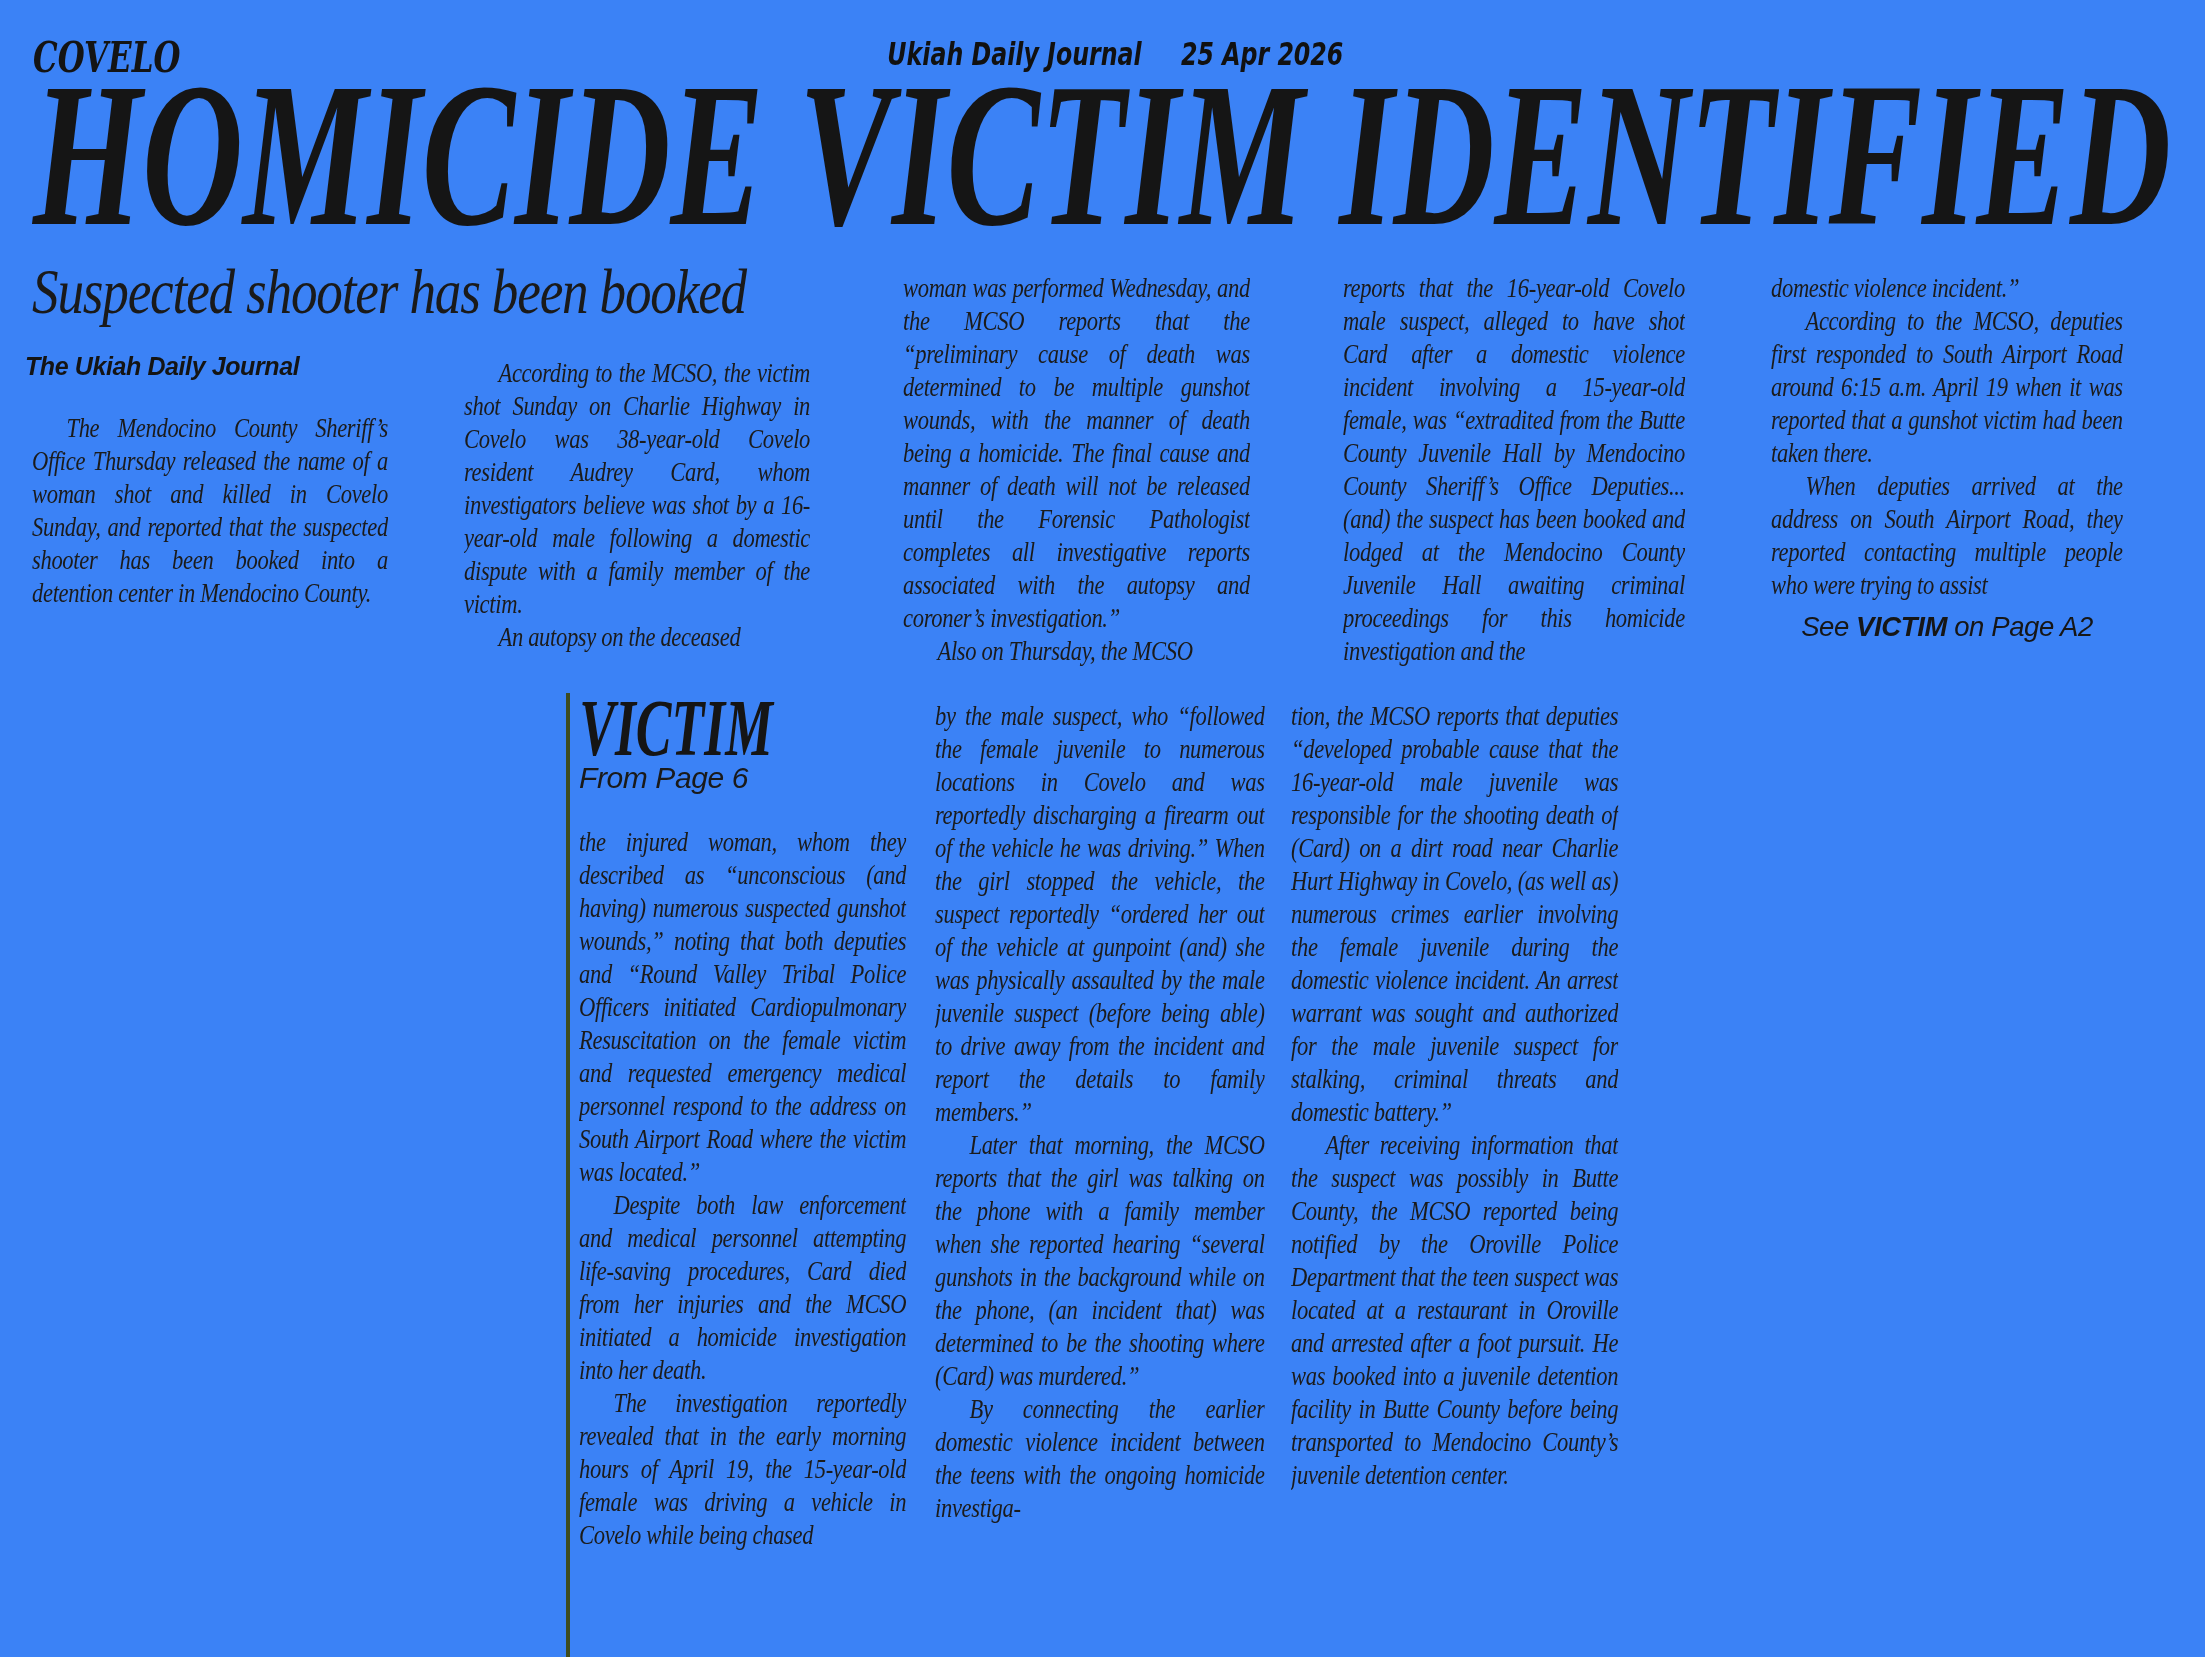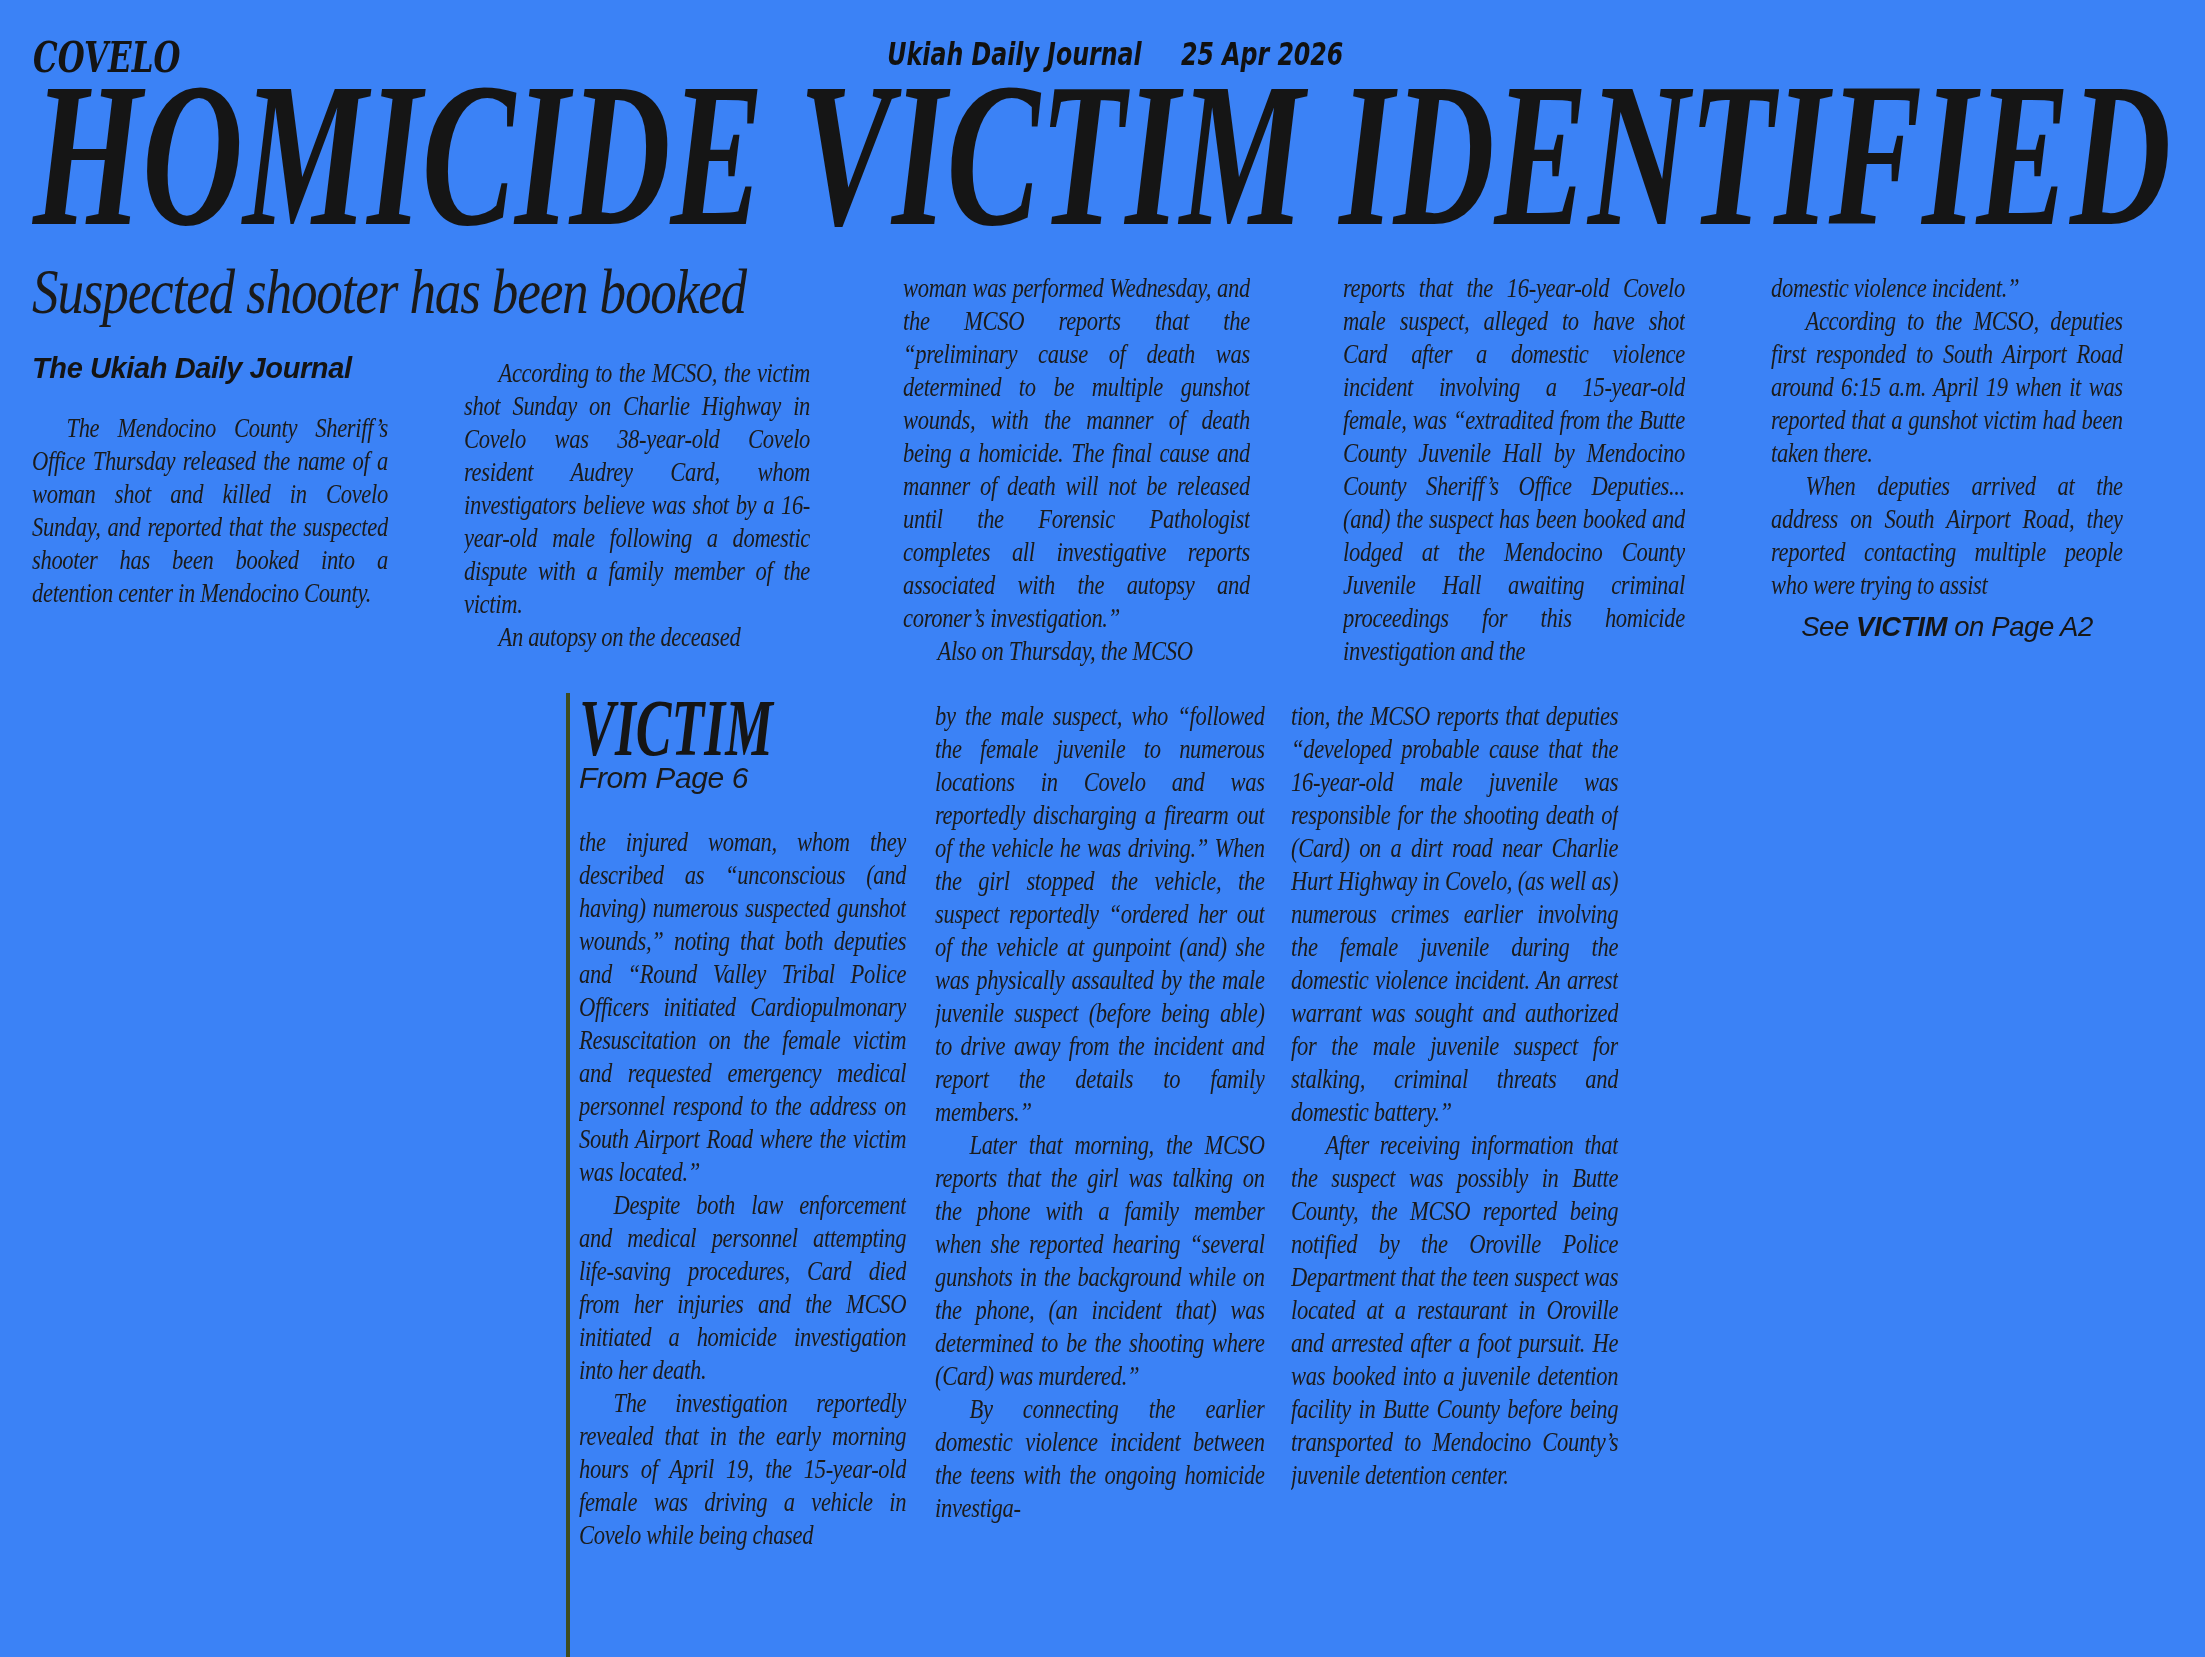--- a/index.html
+++ b/index.html
@@ -46,23 +46,23 @@
   .subhead {
     position: absolute; left: 32px; top: 255px;
     width: 1027px;
     font-family: "Liberation Serif", serif;
     font-size: 64px; font-weight: 400; letter-spacing: -1.4px;
     transform: scaleX(0.83); transform-origin: top left;
     color: #1a1a1a;
     white-space: nowrap;
   }
   .byline {
-    position: absolute; left: 32px; top: 352px;
+    position: absolute; left: 25px; top: 352px;
     font-family: "Liberation Sans", sans-serif;
-    font-weight: bold; font-size: 29px; letter-spacing: -0.4px;
+    font-weight: bold; font-size: 25px; letter-spacing: -0.4px;
     color: #141414;
     text-align: center;
   }
   
   .col {
     position: absolute;
     transform: scaleX(0.82);
     transform-origin: top left;
     overflow: hidden;
   }

